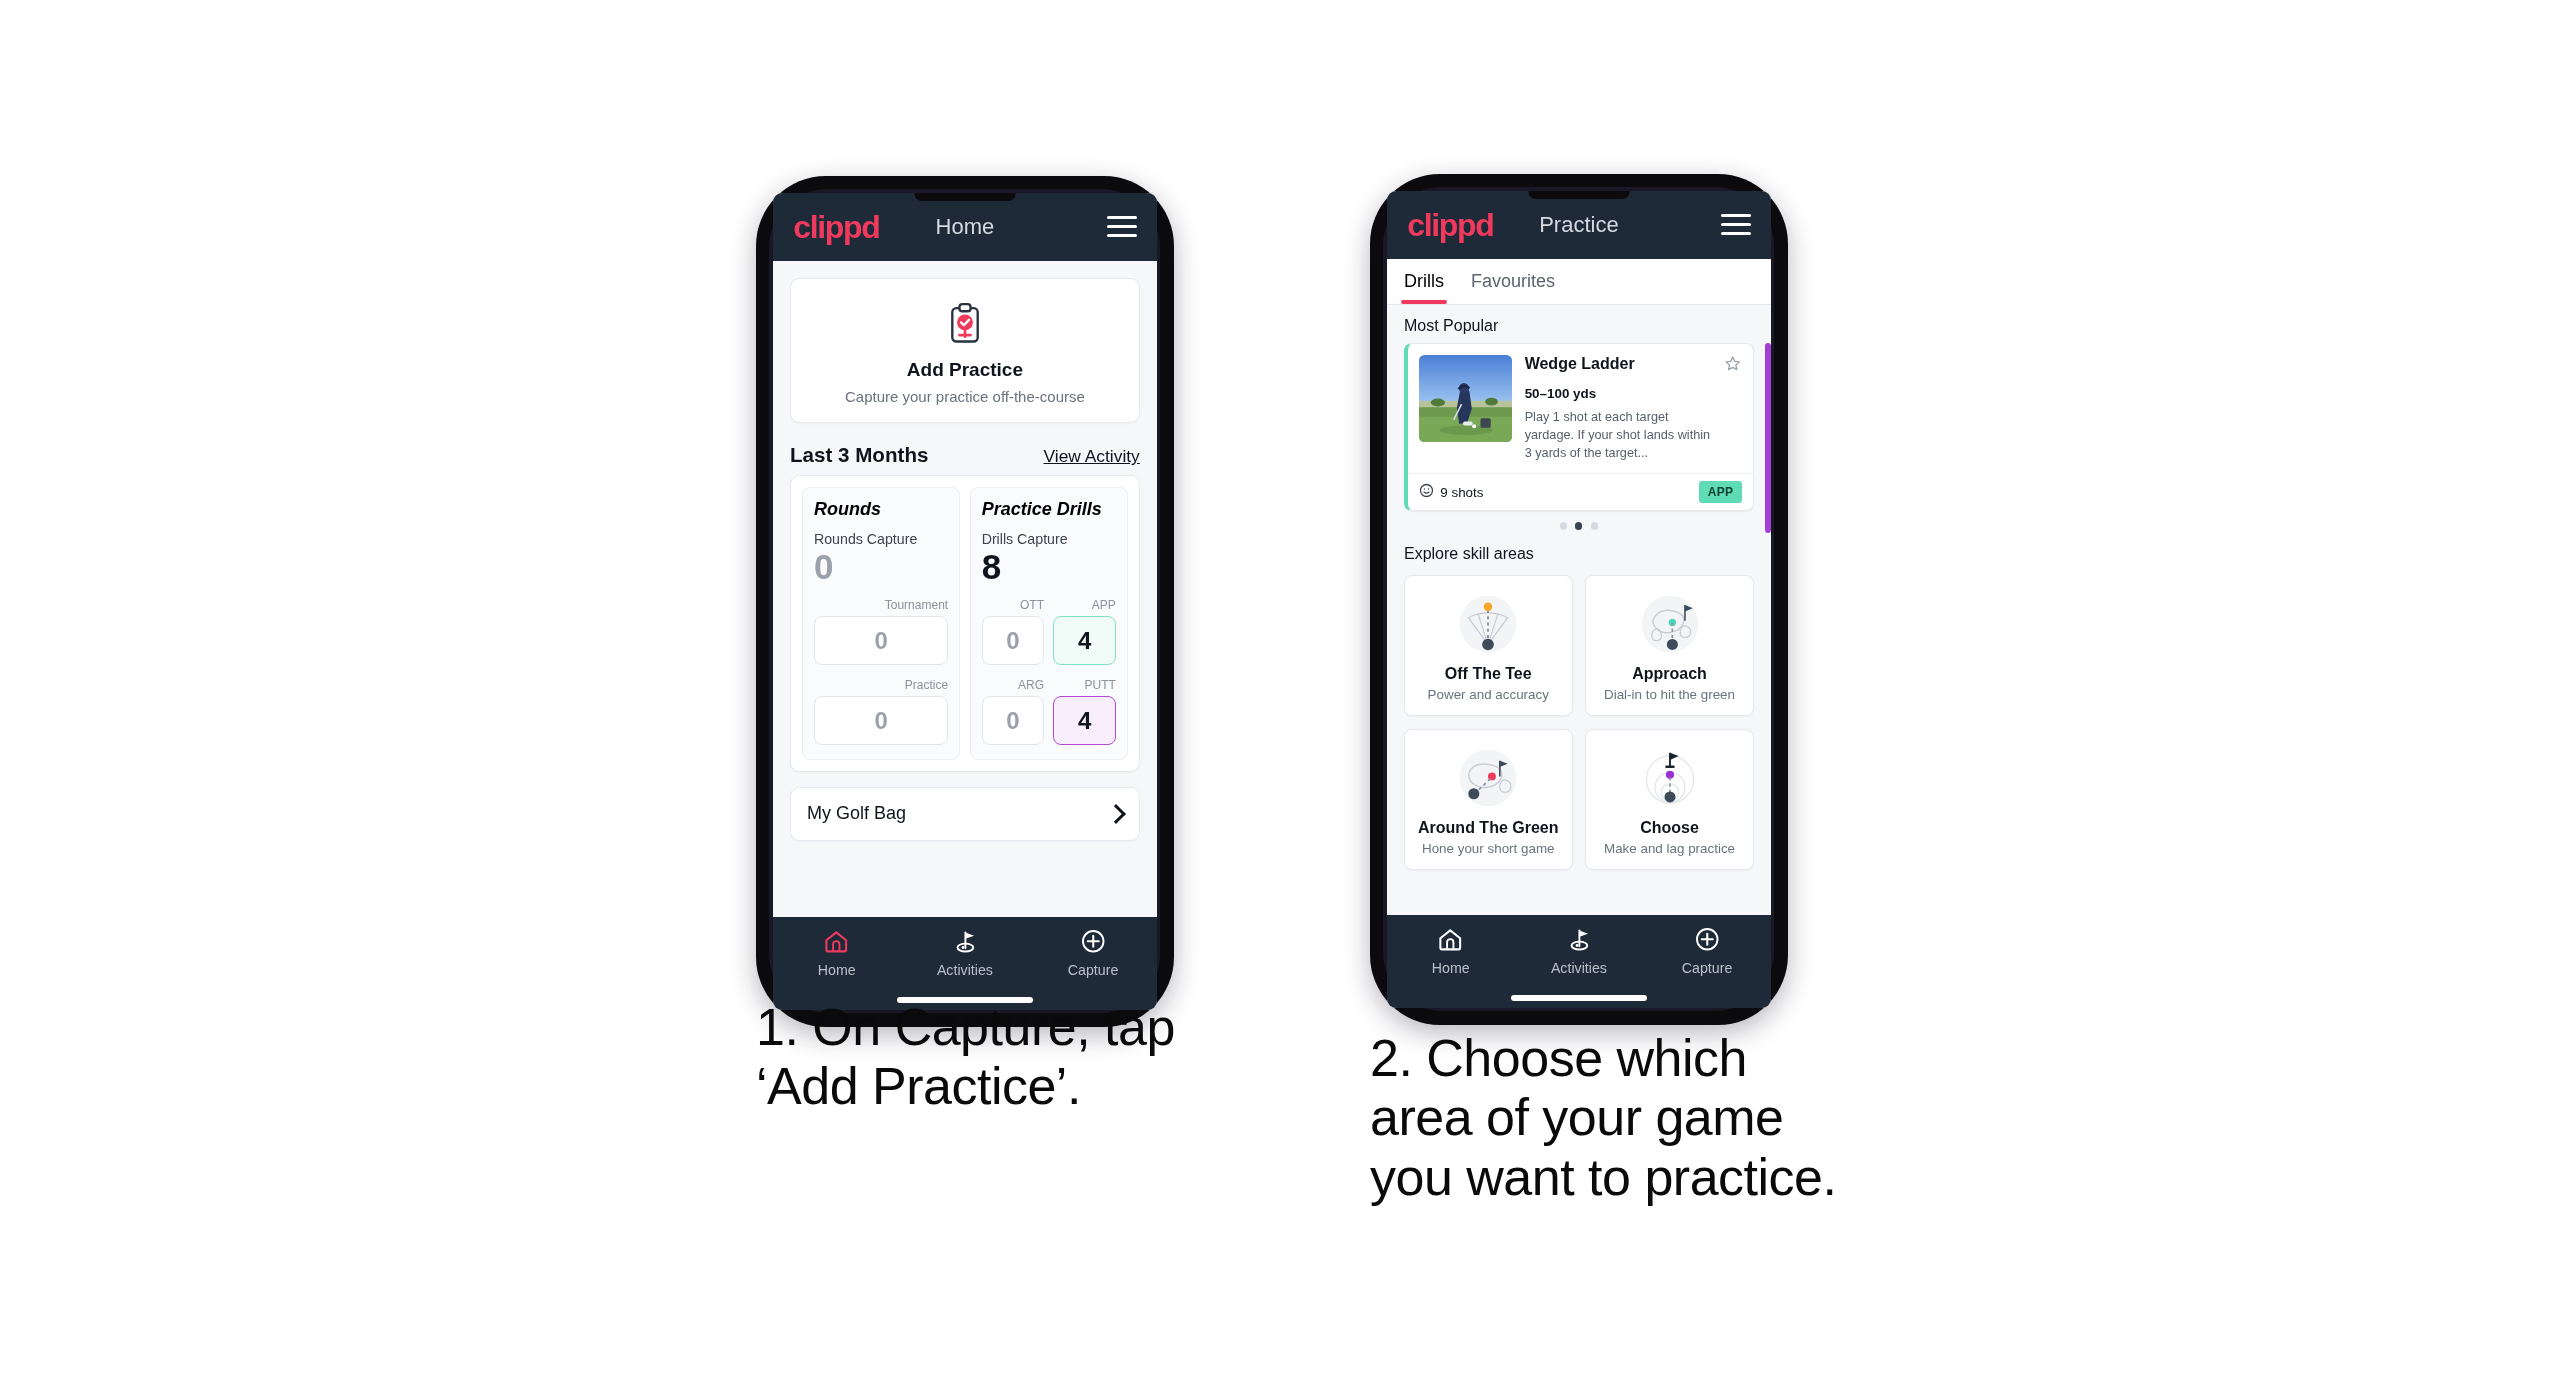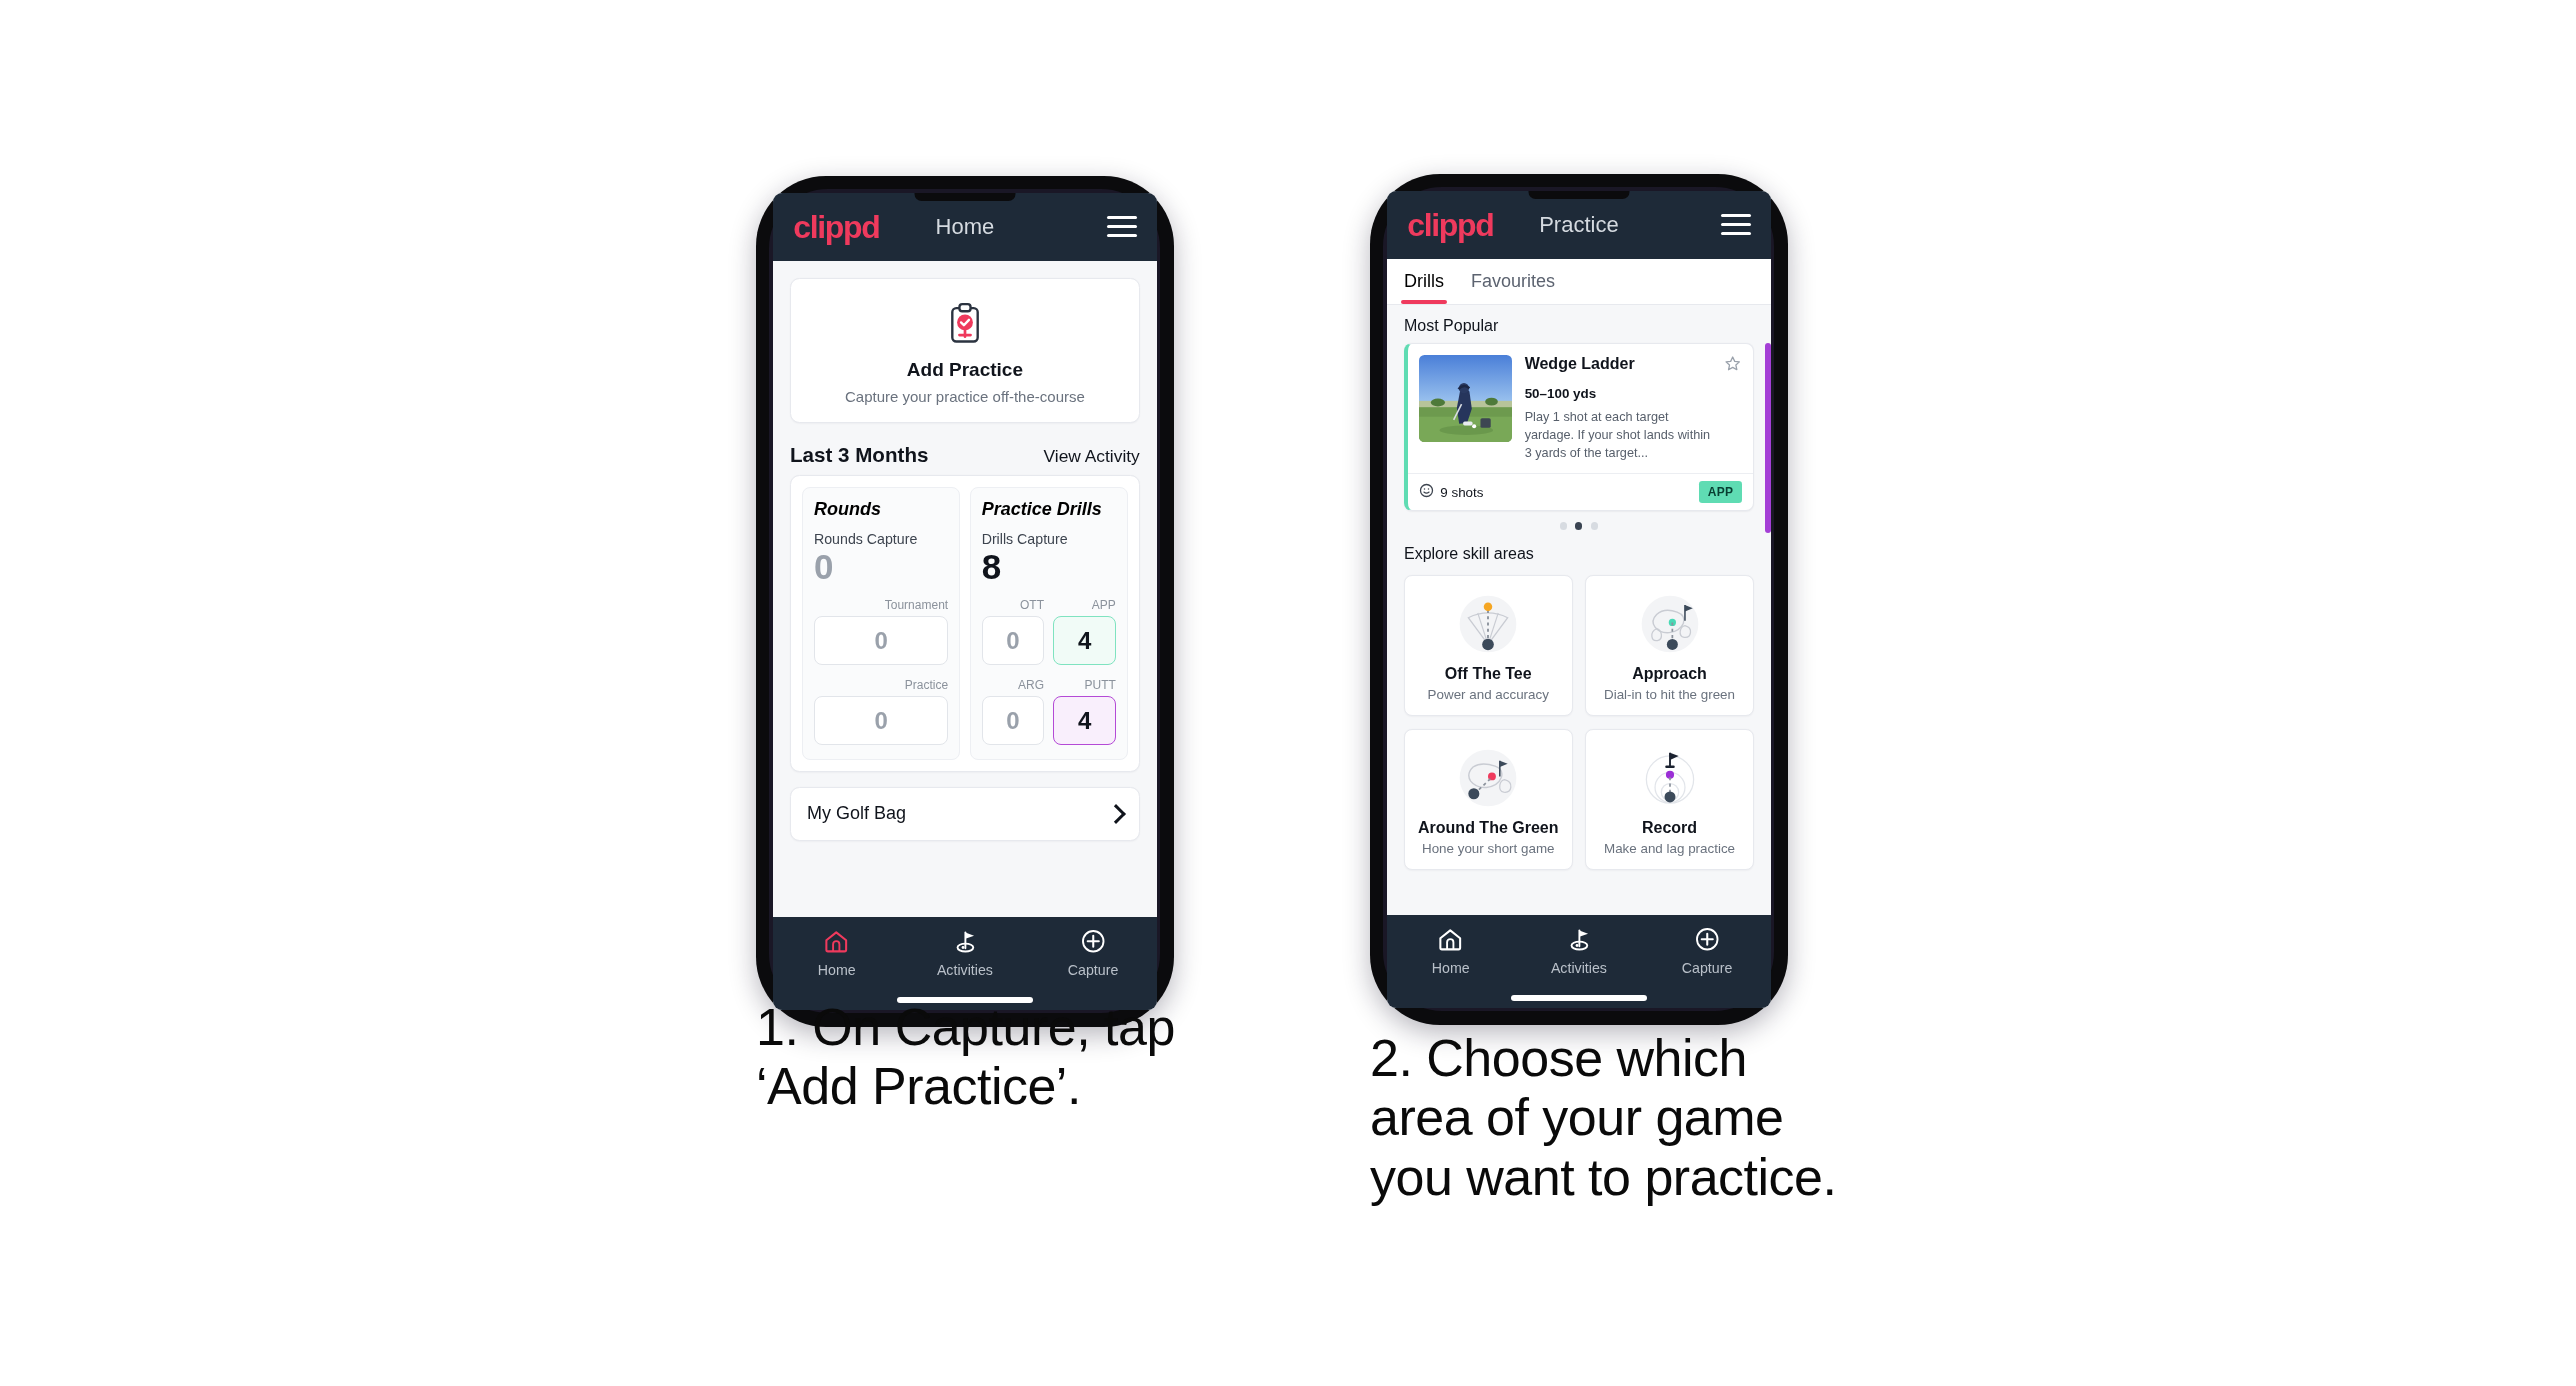--- a/index.html
+++ b/index.html
@@ -40,21 +40,21 @@
   .quick{display:flex;gap:17.4px;padding:17.4px 17.4px 0 17.4px;}
   .qcard{flex:1;background:#fff;border:0.8px solid #e7e9ee;border-radius:9.5px;
          padding:16px 8px 14.2px;text-align:center;box-shadow:0 0.8px 1.6px rgba(16,24,40,.04);}
   .qicon{height:59px;display:flex;align-items:center;justify-content:center;}
   .qtitle{font-size:19px;font-weight:700;color:#10141c;margin-top:4.7px;}
   .qsub{font-size:15px;color:#6a727e;line-height:1.38;margin-top:6.3px;}
 
   .secthead{display:flex;align-items:baseline;justify-content:space-between;
             padding:20.6px 17.4px 8px;}
   .secttitle{font-size:20.6px;font-weight:700;color:#10141c;text-align:right;}
-  .sectlink{font-size:17.4px;color:#10141c;}
+  .sectlink{font-size:17.4px;color:#10141c;text-decoration:underline;}
 
   .statcard{margin:0 17.4px;background:#fff;border:0.8px solid #e7e9ee;border-radius:9.5px;
             padding:11px;display:flex;gap:9.5px;box-shadow:0 0.8px 1.6px rgba(16,24,40,.04);}
   .statcol{flex:1;background:#fafbfc;border:0.8px solid #edeff3;border-radius:8px;padding:11px 11px 14.2px;}
   .statcol h4{margin:0;font-size:18px;font-weight:700;color:#000000;font-style:italic;}
   .caplabel{font-size:14.2px;color:#3d444f;margin-top:11px;}
   .capval{font-size:35px;font-weight:700;line-height:1.05;margin-top:1.6px;}
   .capval.zero{color:#9aa1ab;}
   .capval.on{color:#10141c;}
   .minilabel{font-size:12px;color:#8b929c;margin-bottom:4px;}
@@ -411,21 +411,21 @@
                 <circle cx="47" cy="56" r="19" fill="none" stroke="#e2e5ea" stroke-width="1.6"></circle>
                 <circle cx="47" cy="62" r="11" fill="none" stroke="#e2e5ea" stroke-width="1.6"></circle>
                 <line x1="47" y1="12" x2="47" y2="30" stroke="#1b2230" stroke-width="2.4"></line>
                 <path d="M47 12 L58 16 L47 21 Z" fill="#1b2230"></path>
                 <rect x="41" y="28" width="12" height="3.4" rx="1.4" fill="#1b2230"></rect>
                 <circle cx="47" cy="40" r="5.2" fill="#9b2fd6"></circle>
                 <line x1="47" y1="43" x2="47" y2="66" stroke="#8b929c" stroke-width="2.2" stroke-dasharray="4 4"></line>
                 <circle cx="47" cy="68" r="7" fill="#3c4a5a"></circle>
               </svg>
             </div>
-            <div class="skilltitle">Record</div>
+            <div class="skilltitle">Choose</div>
             <div class="skillsub">Make and lag practice</div>
           </div>
 
         </div>
       </div>
 
       <div class="bottomnav">
         <div class="navitem">
           <span class="ic">
             <svg width="24.5" height="23" viewBox="0 0 31 29">

